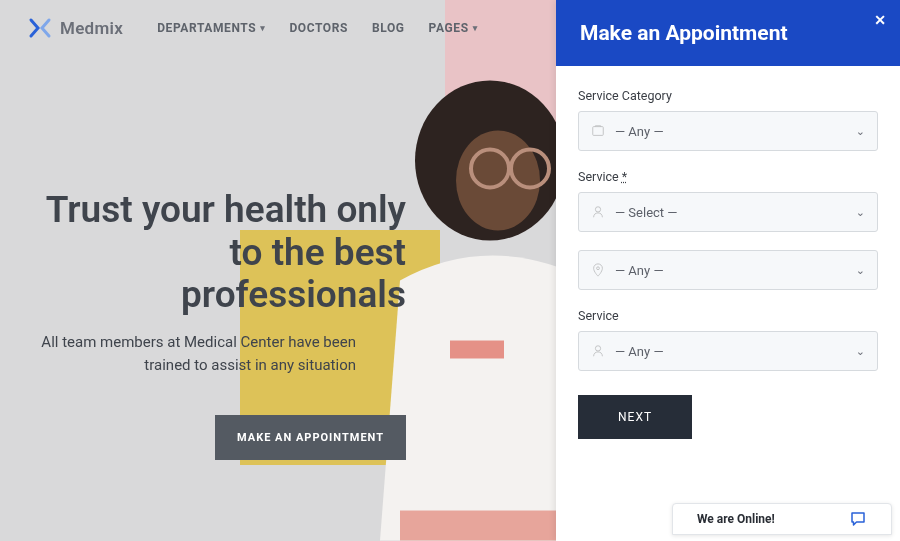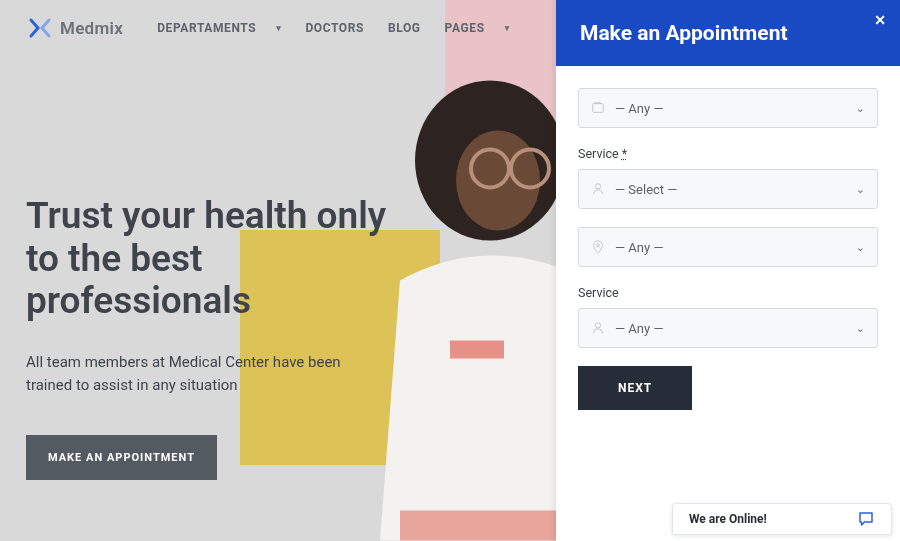--- a/index.html
+++ b/index.html
@@ -33,31 +33,31 @@
     position: absolute; left: 0; top: 0; width: 560px; height: 56px;
     display: flex; align-items: center; padding: 0 28px;
     gap: 28px;
   }
   .logo { display: flex; align-items: center; gap: 8px; }
   .logo-text { color: #6b6f78; font-weight: 600; font-size: 17px; letter-spacing: .3px; }
   .nav-items { display: flex; gap: 24px; margin-left: 6px; }
   .nav-item {
     font-size: 12px; font-weight: 700; letter-spacing: .6px;
     color: #5e636b; text-transform: uppercase; cursor: pointer;
-    display: flex; align-items: center; gap: 20px;
+    display: flex; align-items: center; gap: 4px;
   }
   .caret { font-size: 9px; color: #6b6f78; }
 
   
-  .copy { position: absolute; left: 26px; top: 195px; width: 380px; }
+  .copy { position: absolute; left: 26px; top: 189px; width: 380px; text-align: right; }
   .headline {
     font-size: 37px; line-height: 1.15; font-weight: 600; color: #3f444c;
   }
   .subhead {
-    margin-top: 28px; font-size: 15px; line-height: 1.55; color: #3f444c;
+    margin-top: 14px; font-size: 15px; line-height: 1.55; color: #3f444c;
     max-width: 330px;
   }
   .cta {
     margin-top: 38px; display: inline-block;
     background: #545a62; color: #fff; font-size: 11px; font-weight: 700;
     letter-spacing: 1px; padding: 16px 22px; cursor: pointer;
   }
 
   
   .panel {
@@ -82,30 +82,30 @@
     background: #f6f8fa; display: flex; align-items: center;
     padding: 10px 12px; position: relative; cursor: pointer;
   }
   .select-icon { width: 14px; height: 14px; margin-right: 10px; opacity: .35; flex-shrink: 0; }
   .select-text { font-size: 13px; color: #5c6069; }
   .select-caret {
     position: absolute; right: 12px; top: 50%; transform: translateY(-50%);
     font-size: 11px; color: #6b6f78;
   }
   .next-btn {
-    background: #262d38; color: #fff;
-    font-size: 12px; font-weight: 700; letter-spacing: 1px;
+    margin-top: 6px; background: #262d38; color: #fff;
+    font-size: 12px; font-weight: 400; letter-spacing: 1px;
     padding: 15px 40px; display: inline-block; cursor: pointer;
   }
 
   
   .chat {
     position: absolute; right: 8px; bottom: 6px; width: 220px; height: 32px;
     background: #fff; border: 1px solid #e2e5e9; border-radius: 4px 4px 0 0;
-    display: flex; align-items: center; padding: 0 16px;
+    display: flex; align-items: center; padding: 0 24px;
     box-shadow: 0 1px 4px rgba(0,0,0,.1);
     justify-content: space-between;
   }
   .chat-text { font-size: 12px; font-weight: 700; color: #2a2e35; }
   .chat-icon { width: 18px; height: 18px; }
 </style>
 </head>
 <body>
 
 <div class="hero">
@@ -156,20 +156,21 @@
 
 <aside class="panel">
   <div class="panel-header">
     <span>Make an Appointment</span>
   </div>
   <span class="panel-close">✕</span>
 
   <div class="panel-body">
 
     <div class="field">
+      <label class="field-label">Service Category</label>
       <div class="select">
         <svg class="select-icon" viewBox="0 0 16 16">
             <rect x="2" y="3" width="12" height="10" rx="1" fill="none" stroke="#555"></rect>
             <path d="M5 3v-1h6v1" stroke="#555" fill="none"></path>
           </svg>
         <span class="select-text">— Any —</span>
         <span class="select-caret">⌄</span>
       </div>
     </div>
 

